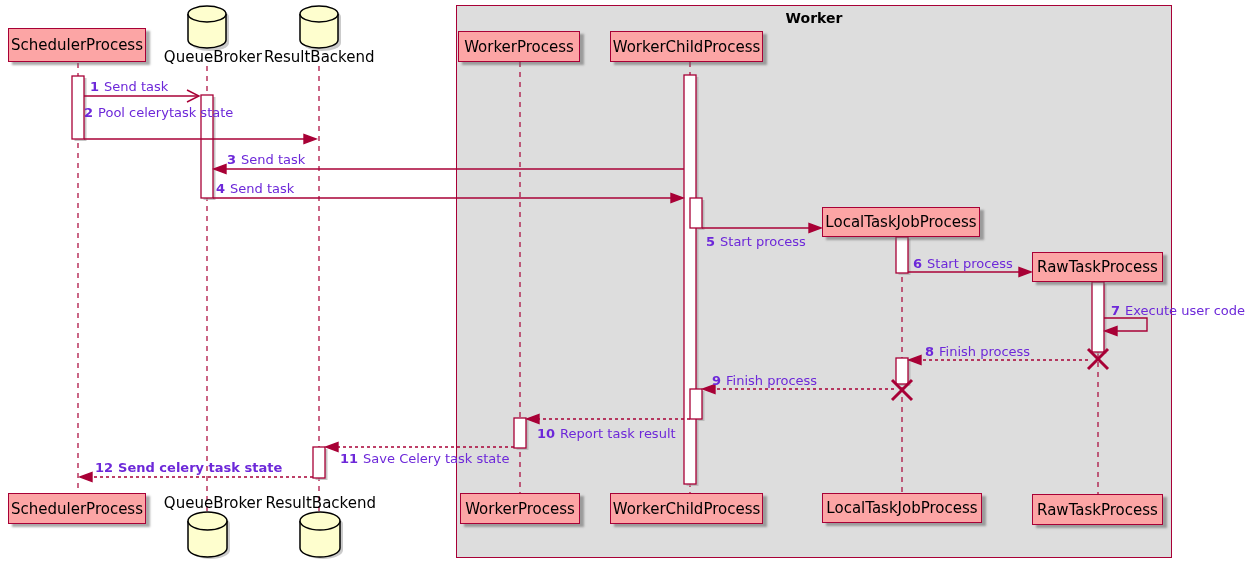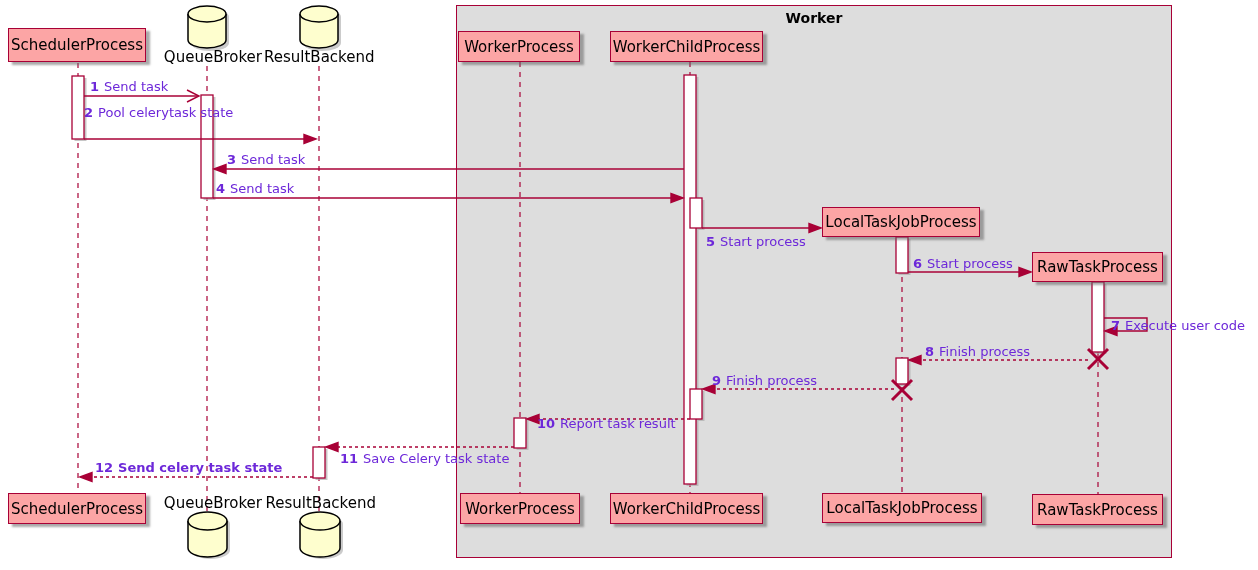--- a/index.html
+++ b/index.html
@@ -220,33 +220,33 @@
   </div>
 
   <div class="msg" style="left:706px;top:211px;margin-top:23px;">
     <b>5</b><span>Start process</span>
   </div>
 
   <div class="msg" style="left:913px;top:256px;text-align:right;">
     <b>6</b><span>Start process</span>
   </div>
 
-  <div class="msg" style="left:1111px;top:318px;">
+  <div class="msg" style="left:1111px;top:303px;">
     <b>7</b><span>Execute user code</span>
   </div>
 
   <div class="msg" style="left:925px;top:344px;">
     <b>8</b><span>Finish process</span>
   </div>
 
   <div class="msg" style="left:712px;top:373px;">
     <b>9</b><span>Finish process</span>
   </div>
 
-  <div class="msg" style="left:537px;top:416px;text-align:right;">
+  <div class="msg" style="left:537px;top:426px;text-align:right;">
     <b>10</b><span>Report task result</span>
   </div>
 
   <div class="msg" style="left:340px;top:430px;margin-top:21px;">
     <b>11</b><span>Save Celery task state</span>
   </div>
 
   <div class="msg" style="left:95px;top:460px;font-weight:bold;">
     <b>12</b><span>Send celery task state</span>
   </div>

